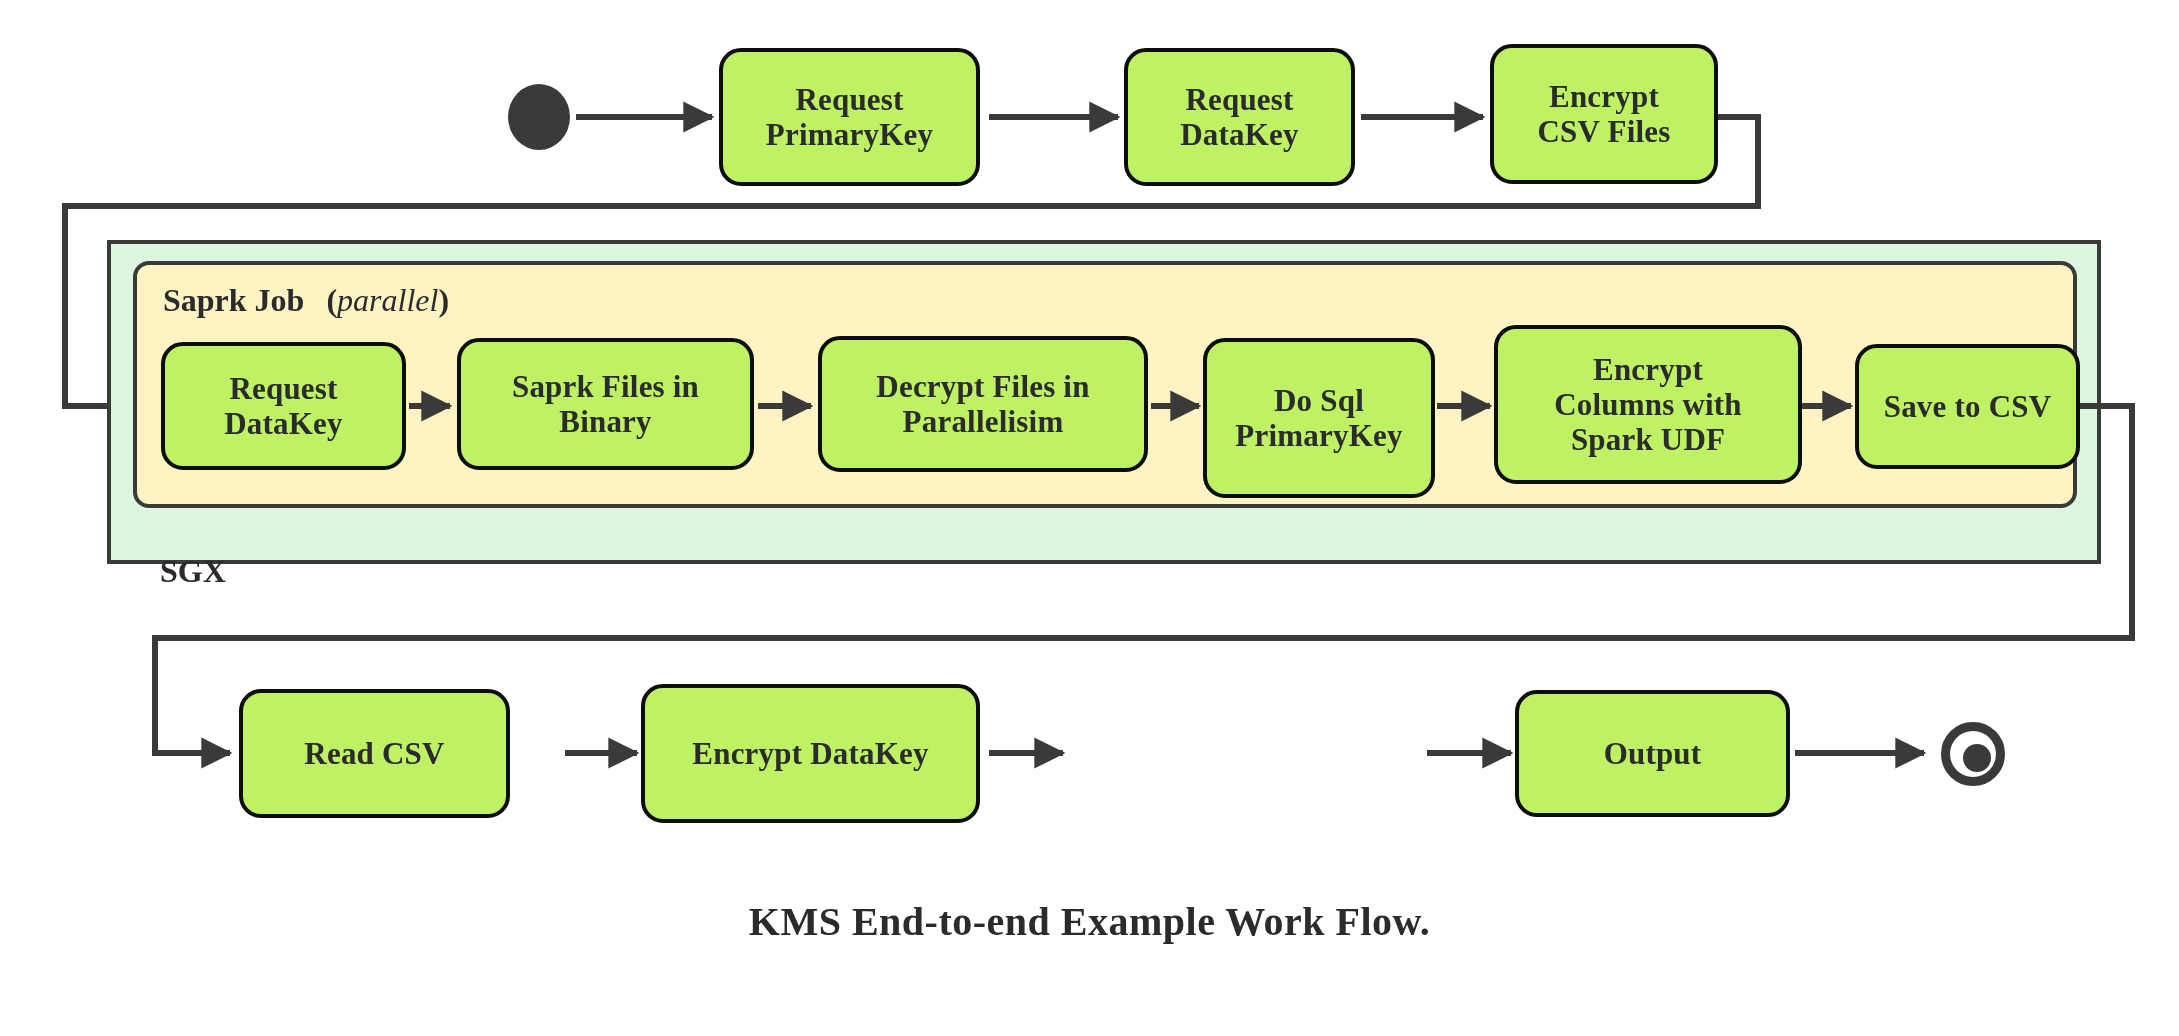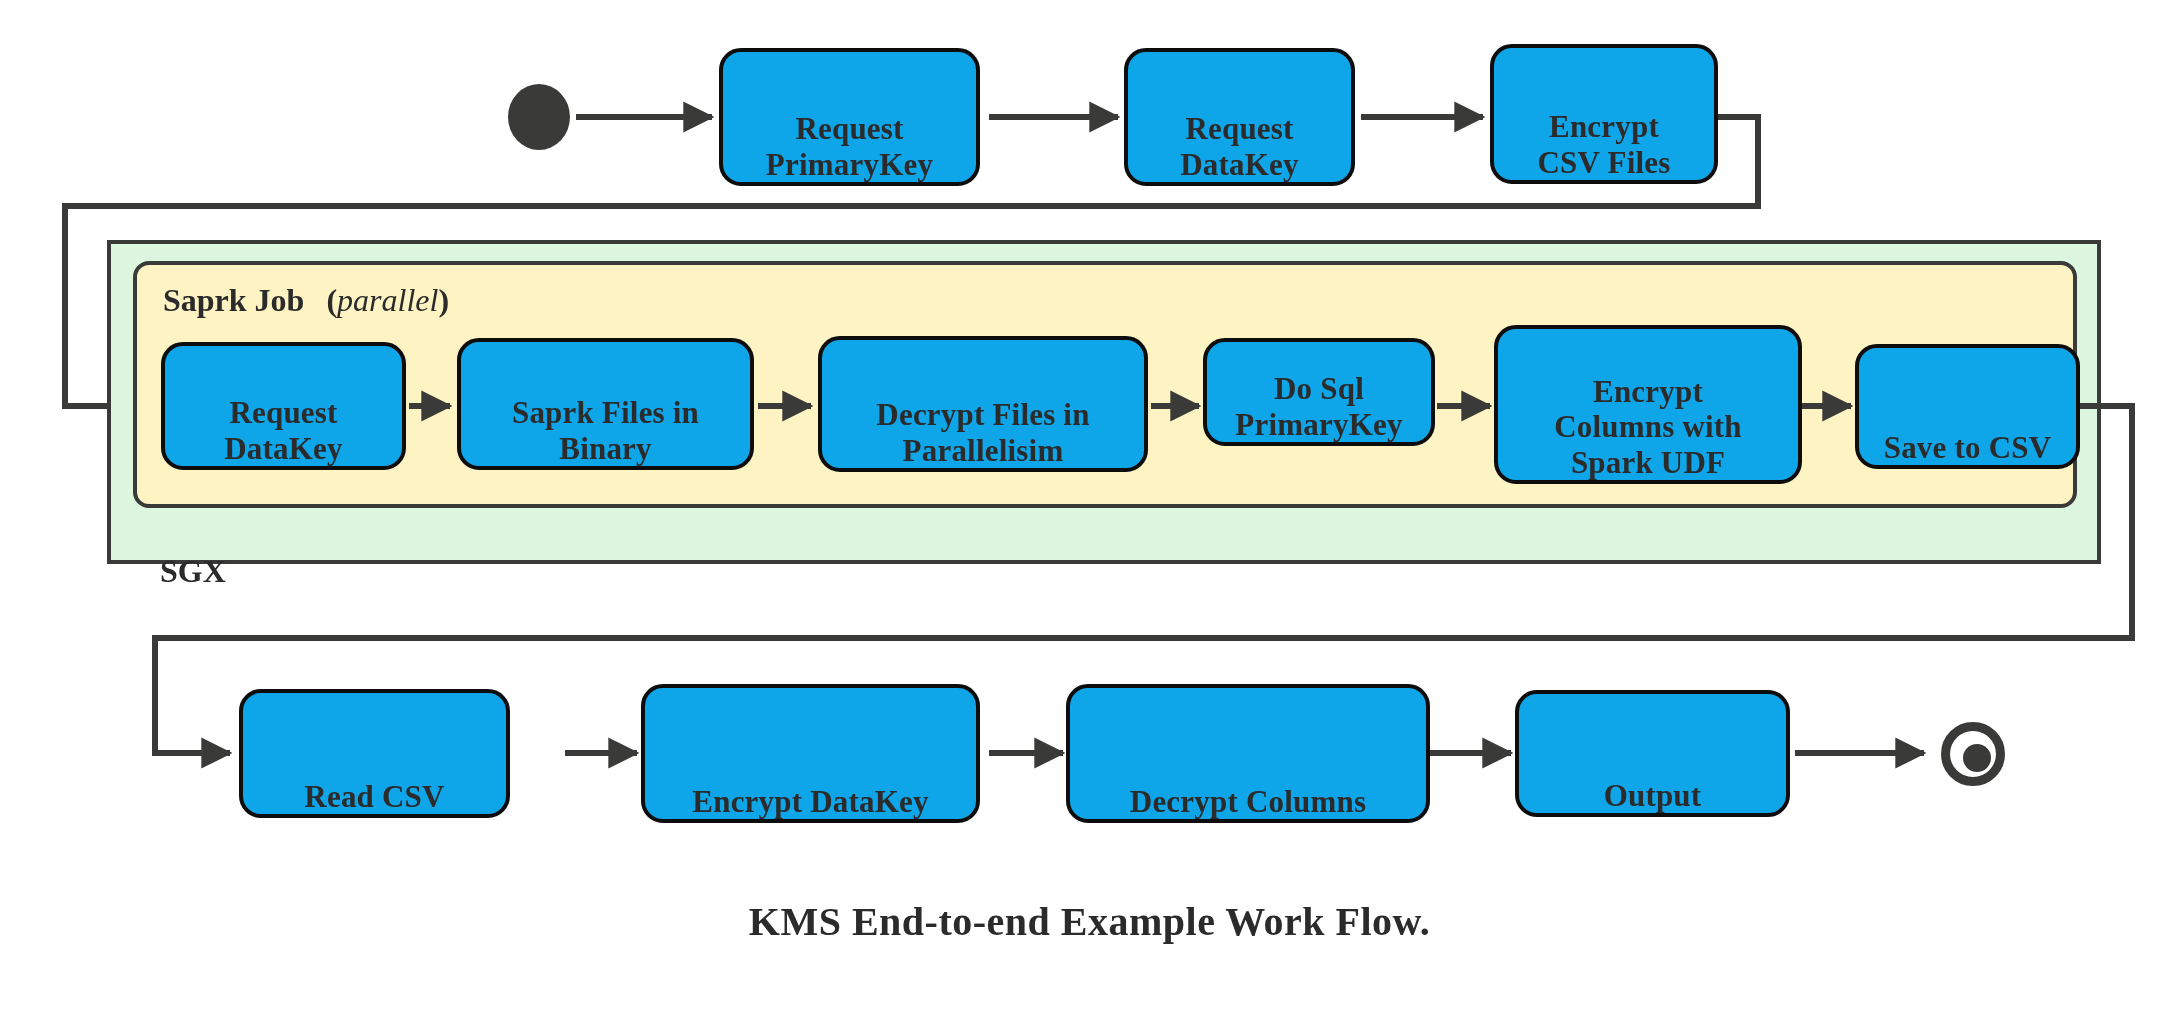--- a/index.html
+++ b/index.html
@@ -20,25 +20,25 @@
   svg.layer {
     position: absolute;
     top: 0; left: 0;
     width: 2179px;
     height: 1036px;
     pointer-events: none;
   }
   .node {
     position: absolute;
     box-sizing: border-box;
-    background: #0ea5e9;
+    background: #bef264;
     border: 4px solid #0d0d0d;
     border-radius: 22px;
     display: flex;
-    align-items: flex-end;
+    align-items: center;
     justify-content: center;
     text-align: center;
     font-weight: bold;
     font-size: 31px;
     line-height: 1.14;
     color: #2b2b2b;
     letter-spacing: 0.2px;
   }
   .node .lbl { display: block; padding: 0 8px; }
 
@@ -186,21 +186,21 @@
     </span>
   </div>
 
   <div class="node" style="left:818px; top:336px; width:330px; height:136px;">
     <span class="lbl">
       <span>Decrypt Files in</span><br>
       <span>Parallelisim</span>
     </span>
   </div>
 
-  <div class="node" style="left:1203px; top:338px; width:232px; height:108px;">
+  <div class="node" style="left:1203px; top:338px; width:232px; height:160px;">
     <span class="lbl">
       <span>Do Sql</span><br>
       <span>PrimaryKey</span>
     </span>
   </div>
 
   <div class="node" style="left:1494px; top:325px; width:308px; height:159px;">
     <span class="lbl">
       <span>Encrypt</span><br>
       <span>Columns with</span><br>
@@ -219,25 +219,20 @@
       <span>Read CSV</span>
     </span>
   </div>
 
   <div class="node" style="left:641px; top:684px; width:339px; height:139px;">
     <span class="lbl">
       <span>Encrypt DataKey</span>
     </span>
   </div>
 
-  <div class="node" style="left:1066px; top:684px; width:364px; height:139px;">
-    <span class="lbl">
-      <span>Decrypt Columns</span>
-    </span>
-  </div>
 
   <div class="node" style="left:1515px; top:690px; width:275px; height:127px;">
     <span class="lbl">
       <span>Output</span>
     </span>
   </div>
 
   <div class="caption" style="left:0; top:898px;">KMS End-to-end Example Work Flow.</div>
 
 </div>

